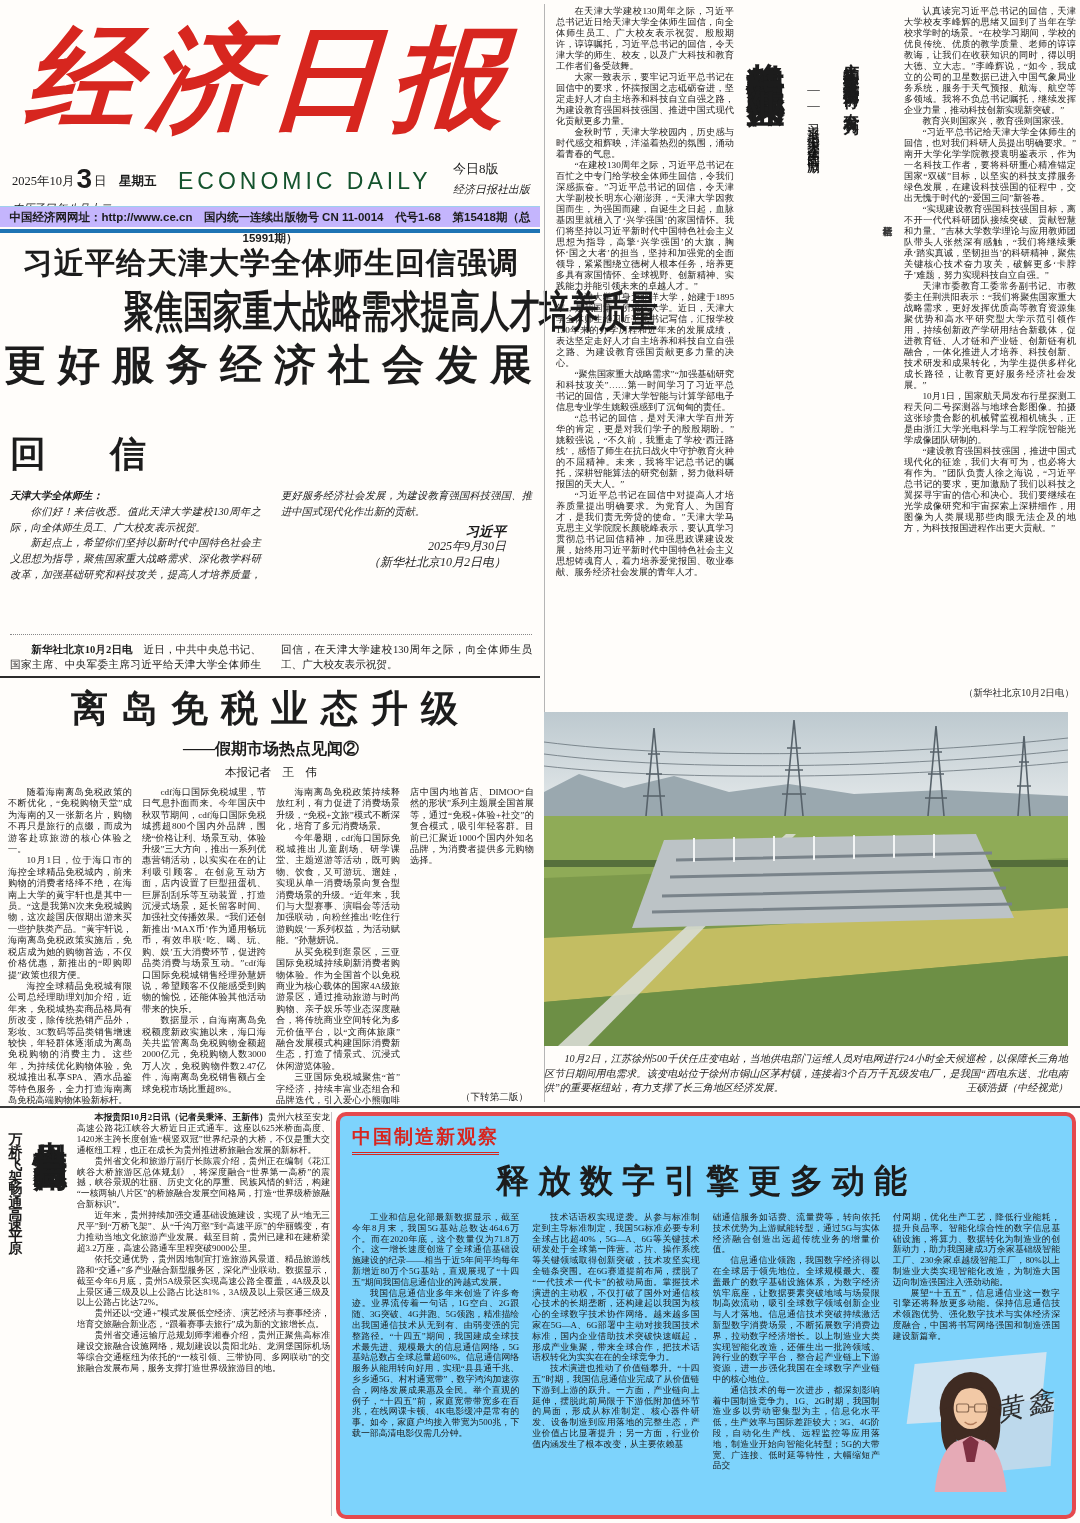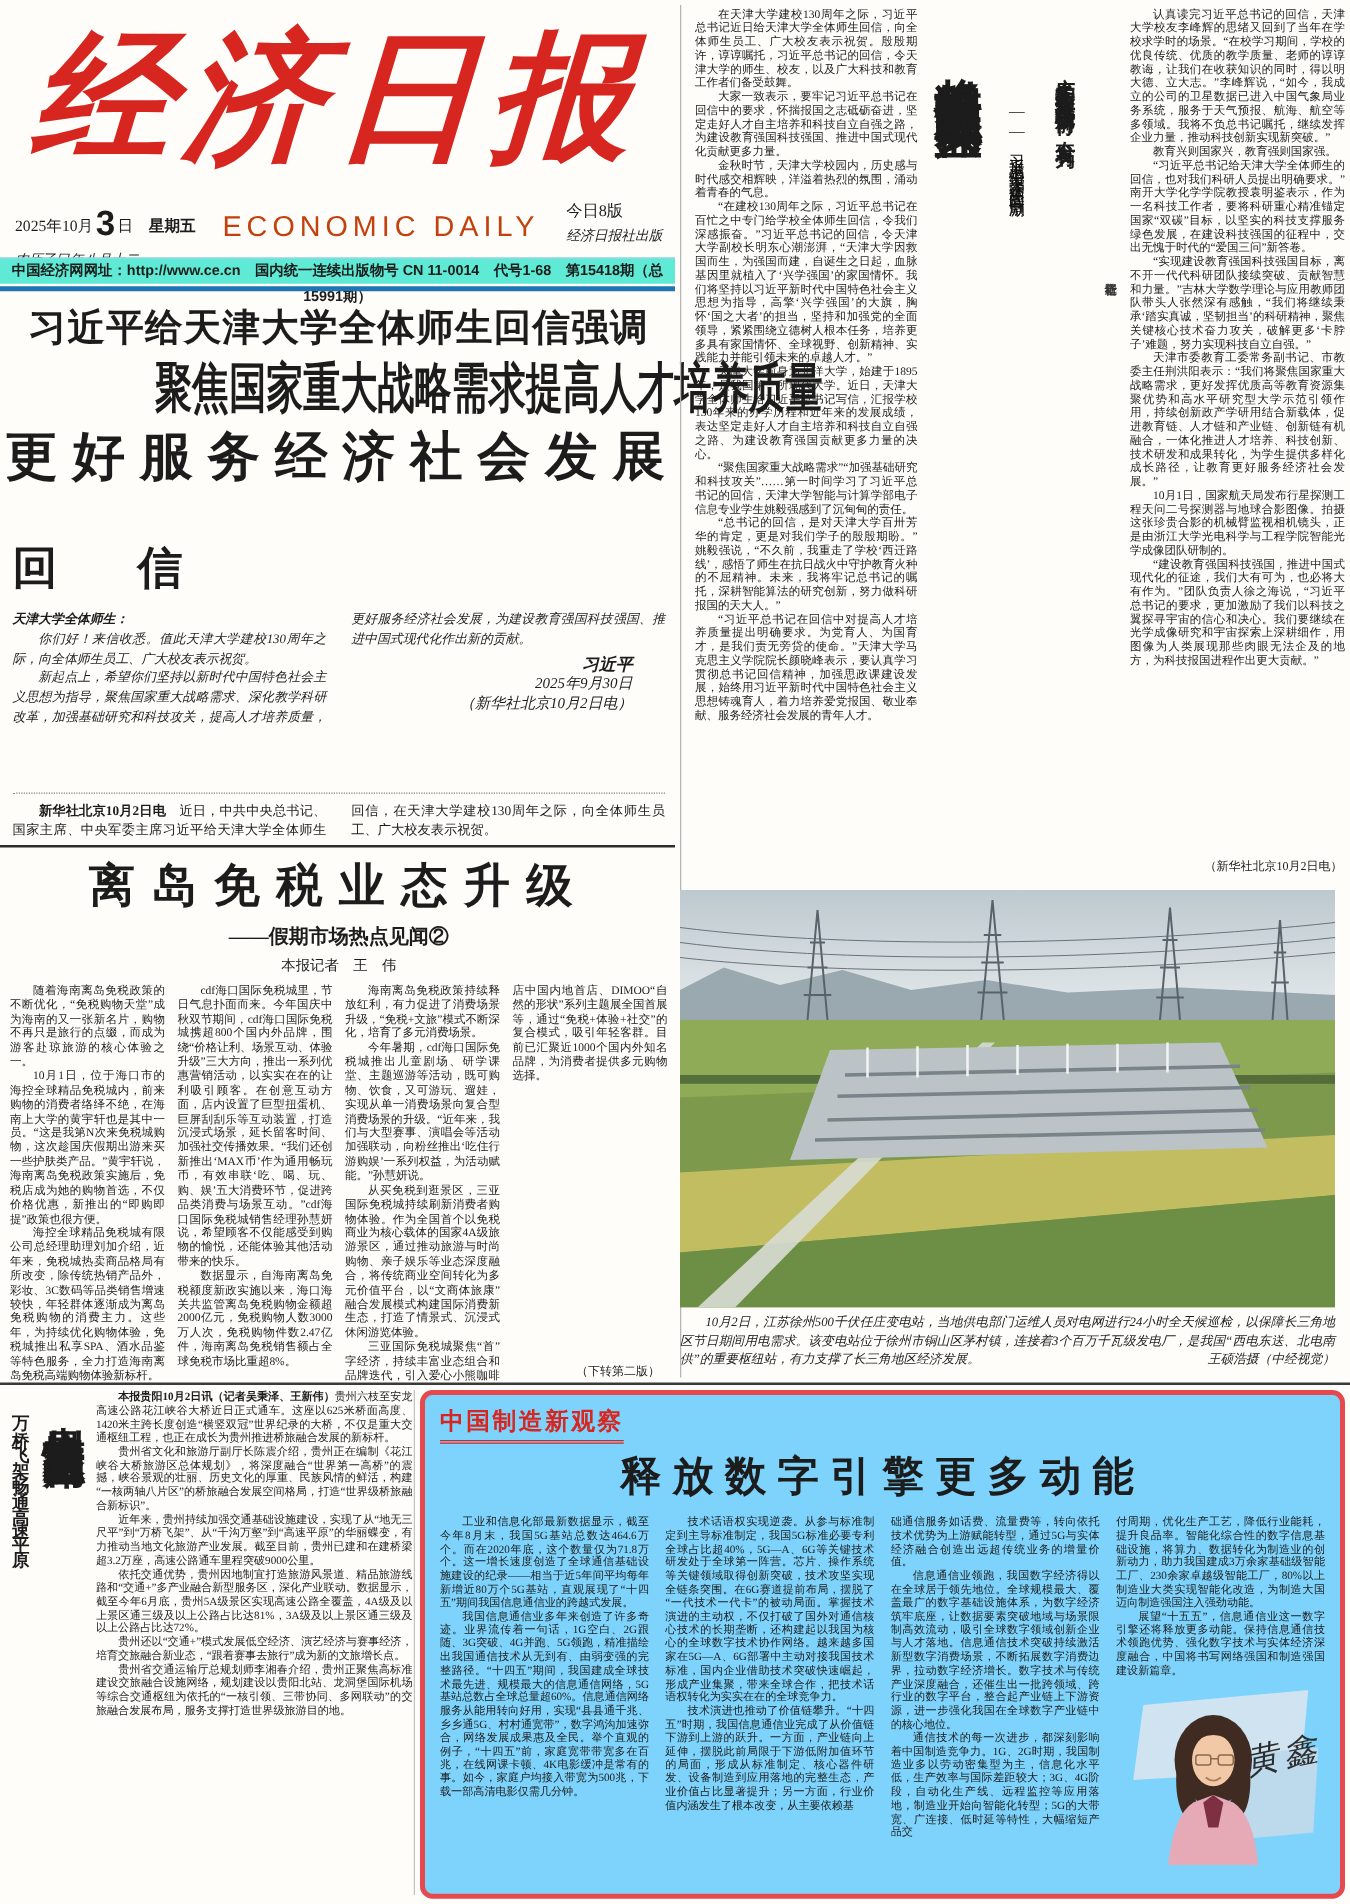--- a/index.html
+++ b/index.html
@@ -16,24 +16,24 @@
   .masthead { left:30px; top:2px; width:480px; height:152px;
     display:flex; align-items:center; justify-content:center; }
   .masthead-title { font-family:"DejaVu Serif", serif; font-weight:900; font-style:italic;
     font-size:112px; letter-spacing:10px; color:#d7261f; line-height:1; white-space:nowrap;
     transform:skewX(-3deg); }
   .dateline { left:12px; top:158px; width:518px; height:46px; display:flex; justify-content:space-between; }
   .date-left { font-size:12.5px; line-height:1.5; }
   .date-day { font-size:28px; font-weight:bold; font-family:"Liberation Sans",sans-serif; vertical-align:-3px; padding:0 2px;}
   .date-weekday { font-weight:bold; }
   .lunar { font-style:italic; font-size:11px; }
-  .eng-title { font-family:"Liberation Sans",sans-serif; font-size:23px; letter-spacing:4px; margin-top:10px; color:#c2410c; }
+  .eng-title { font-family:"Liberation Sans",sans-serif; font-size:23px; letter-spacing:4px; margin-top:10px; color:#14532d; }
   .edition { text-align:left; font-size:13px; line-height:1.7; }
   .edition .pub { font-style:italic; font-size:11px; }
-  .infobar { left:0; top:206px; width:540px; height:21px; background:#5eead4;
+  .infobar { left:0; top:206px; width:540px; height:21px; background:#c4b5fd;
     text-align:center; line-height:21px; font-size:11.5px; font-weight:bold;
     font-family:"Liberation Sans",sans-serif; color:#1b1b1b; border-top:1px solid #9fd0ec; }
   .rule-blue { left:0; top:229px; width:540px; height:4px; background:#1f74b4; }
 
   
   .lead-hl { left:4px; top:246px; width:534px; text-align:center; }
   .hl-kicker { font-size:30px; font-weight:bold; letter-spacing:1px; line-height:1.15;
     font-family:"Liberation Sans",sans-serif; white-space:nowrap; }
   .hl-main-wrap { margin-top:7px; }
   .hl-main { display:inline-block; font-size:43px; font-weight:900; line-height:1.08;
@@ -270,21 +270,21 @@
     <div class="r-col">
       <p class="ind">工业和信息化部最新数据显示，截至今年8月末，我国5G基站总数达464.6万个。而在2020年底，这个数量仅为71.8万个。这一增长速度创造了全球通信基础设施建设的纪录——相当于近5年间平均每年新增近80万个5G基站，直观展现了“十四五”期间我国信息通信业的跨越式发展。</p>
       <p class="ind">我国信息通信业多年来创造了许多奇迹。业界流传着一句话，1G空白、2G跟随、3G突破、4G并跑、5G领跑，精准描绘出我国通信技术从无到有、由弱变强的完整路径。“十四五”期间，我国建成全球技术最先进、规模最大的信息通信网络，5G基站总数占全球总量超60%。信息通信网络服务从能用转向好用，实现“县县通千兆、乡乡通5G、村村通宽带”，数字鸿沟加速弥合，网络发展成果惠及全民。举个直观的例子，“十四五”前，家庭宽带带宽多在百兆，在线网课卡顿、4K电影缓冲是常有的事。如今，家庭户均接入带宽为500兆，下载一部高清电影仅需几分钟。</p>
     </div>
     <div class="r-col">
       <p class="ind">技术话语权实现逆袭。从参与标准制定到主导标准制定，我国5G标准必要专利全球占比超40%，5G—A、6G等关键技术研发处于全球第一阵营。芯片、操作系统等关键领域取得创新突破，技术攻坚实现全链条突围。在6G赛道提前布局，摆脱了“一代技术一代卡”的被动局面。掌握技术演进的主动权，不仅打破了国外对通信核心技术的长期垄断，还构建起以我国为核心的全球数字技术协作网络。越来越多国家在5G—A、6G部署中主动对接我国技术标准，国内企业借助技术突破快速崛起，形成产业集聚，带来全球合作，把技术话语权转化为实实在在的全球竞争力。</p>
       <p class="ind">技术演进也推动了价值链攀升。“十四五”时期，我国信息通信业完成了从价值链下游到上游的跃升。一方面，产业链向上延伸，摆脱此前局限于下游低附加值环节的局面，形成从标准制定、核心器件研发、设备制造到应用落地的完整生态，产业价值占比显著提升；另一方面，行业价值内涵发生了根本改变，从主要依赖基</p>
     </div>
     <div class="r-col">
       <p>础通信服务如话费、流量费等，转向依托技术优势为上游赋能转型，通过5G与实体经济融合创造出远超传统业务的增量价值。</p>
-      <p class="ind">信息通信业领跑，我国数字经济得以在全球居于领先地位。全球规模最大、覆盖最广的数字基础设施体系，为数字经济筑牢底座，让数据要素突破地域与场景限制高效流动，吸引全球数字领域创新企业与人才落地。信息通信技术突破持续激活新型数字消费场景，不断拓展数字消费边界，拉动数字经济增长。数字技术与传统产业深度融合，还催生出一批跨领域、跨行业的数字平台，整合起产业链上下游资源，进一步强化我国在全球数字产业链中的核心地位。</p>
+      <p class="ind">信息通信业领跑，我国数字经济得以在全球居于领先地位。全球规模最大、覆盖最广的数字基础设施体系，为数字经济筑牢底座，让数据要素突破地域与场景限制高效流动，吸引全球数字领域创新企业与人才落地。信息通信技术突破持续激活新型数字消费场景，不断拓展数字消费边界，拉动数字经济增长。以上制造业大类实现智能化改造，还催生出一批跨领域、跨行业的数字平台，整合起产业链上下游资源，进一步强化我国在全球数字产业链中的核心地位。</p>
       <p class="ind">通信技术的每一次进步，都深刻影响着中国制造竞争力。1G、2G时期，我国制造业多以劳动密集型为主，信息化水平低，生产效率与国际差距较大；3G、4G阶段，自动化生产线、远程监控等应用落地，制造业开始向智能化转型；5G的大带宽、广连接、低时延等特性，大幅缩短产品交</p>
     </div>
     <div class="r-col">
       <p>付周期，优化生产工艺，降低行业能耗，提升良品率。智能化综合性的数字信息基础设施，将算力、数据转化为制造业的创新动力，助力我国建成3万余家基础级智能工厂、230余家卓越级智能工厂，80%以上制造业大类实现智能化改造，为制造大国迈向制造强国注入强劲动能。</p>
       <p class="ind">展望“十五五”，信息通信业这一数字引擎还将释放更多动能。保持信息通信技术领跑优势、强化数字技术与实体经济深度融合，中国将书写网络强国和制造强国建设新篇章。</p>
       <div class="r-photo">
         <svg width="100%" height="146" viewBox="0 0 160 146" xmlns="http://www.w3.org/2000/svg">
           <polygon points="18,18 150,6 144,70 10,78" fill="#cfe3f1"></polygon>
           <polygon points="95,58 158,52 154,120 90,126" fill="#bdd9ec"></polygon>
           <ellipse cx="74" cy="62" rx="31" ry="36" fill="#3f2b22"></ellipse>

